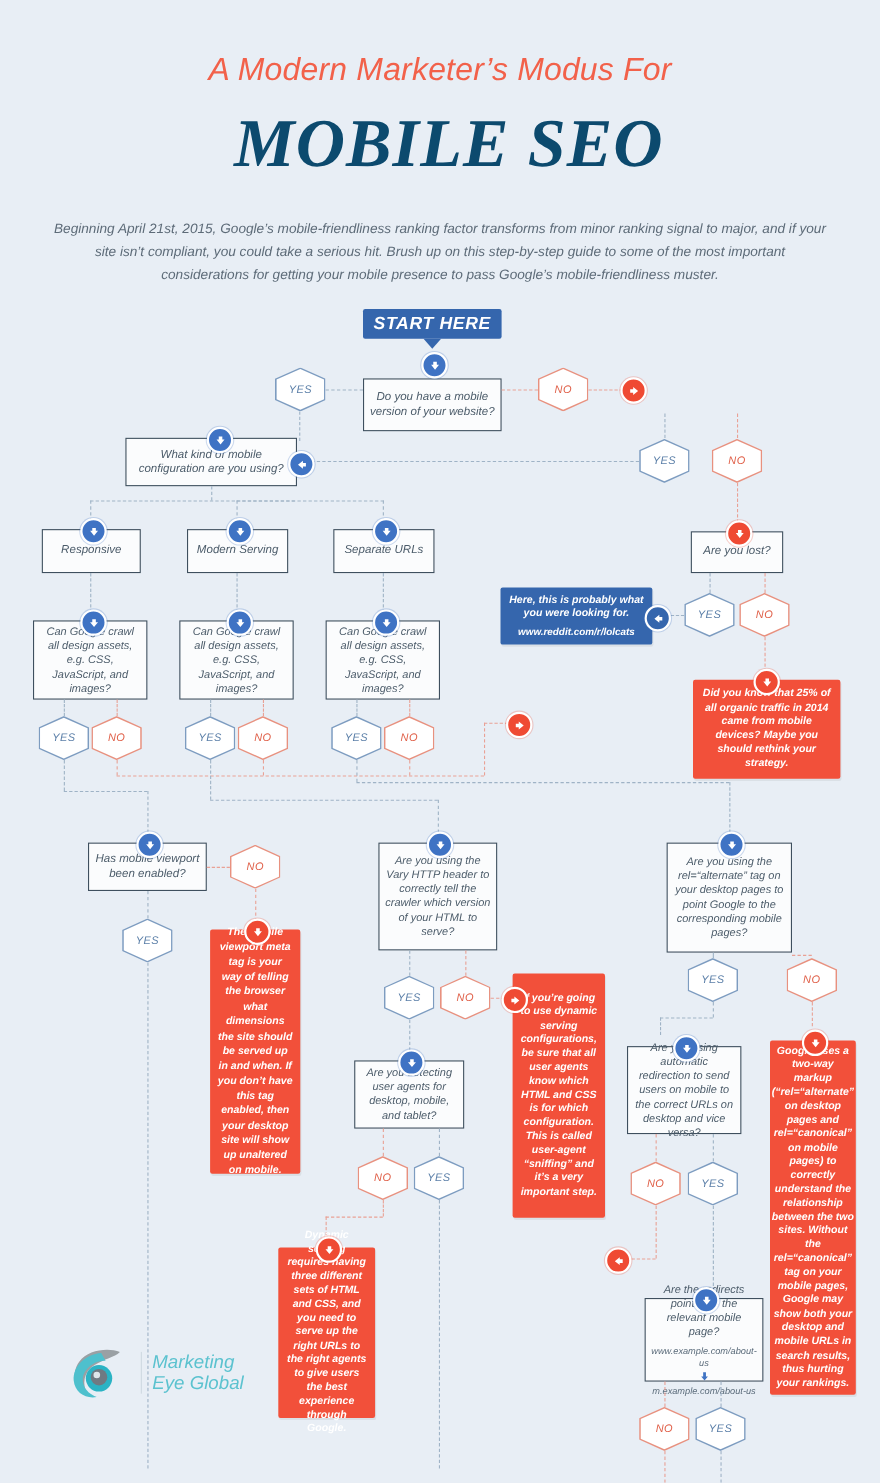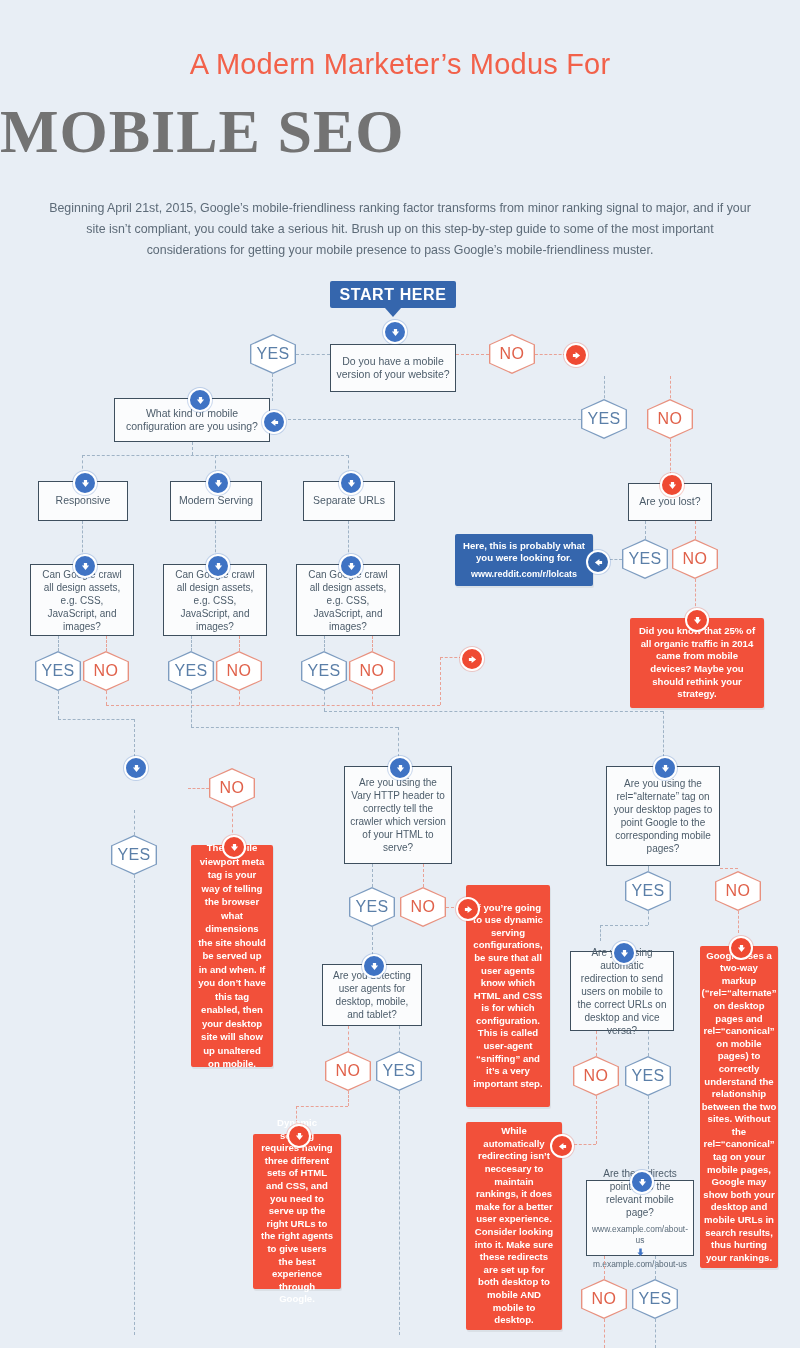--- a/index.html
+++ b/index.html
@@ -4,50 +4,50 @@
 <style>
   html,body{margin:0;padding:0;}
   body{
     width:800px;height:1348px;
     background:#e8eef5;
     font-family:"Liberation Sans", sans-serif;
     color:#4a5a68;
     overflow:hidden;
     position:relative;
   }
-  #stage{position:relative;width:800px;height:1035px;}
+  #stage{position:relative;width:800px;height:1035px;font-style:italic;}
 
   
   .hdr-sub{
     position:absolute;left:0;right:0;top:48px;text-align:center;
     font-size:29px;color:#f2614a;letter-spacing:.2px;font-weight:400;
   }
   .hdr-main{
-    position:absolute;left:0;right:0;top:96px;
+    position:absolute;left:16px;right:0;top:96px;text-align:center;
     font-family:"Liberation Serif", serif;
-    font-size:62px;font-weight:bold;color:#737373;letter-spacing:1px;
+    font-size:62px;font-weight:bold;color:#0c4a6e;letter-spacing:1px;
   }
   .intro{
     position:absolute;left:48px;width:704px;top:198px;text-align:center;
     font-size:12.4px;line-height:21px;color:#5d6b78;
   }
 
   
   .box{
     position:absolute;box-sizing:border-box;
     background:#fbfcfd;border:1.6px solid #3e4f5e;
     display:flex;align-items:center;justify-content:center;text-align:center;
     font-size:10.5px;line-height:13.5px;color:#4c5c6a;padding:4px 5px;
   }
   .box.small{font-size:10px;line-height:13px;}
 
   .hex{
     position:absolute;box-sizing:border-box;
     display:flex;align-items:center;justify-content:center;
-    font-size:16px;letter-spacing:.4px;
+    font-size:10px;letter-spacing:.4px;
   }
   .hex .hexinner{
     position:absolute;inset:0;
     clip-path:polygon(50% 0,100% 26%,100% 74%,50% 100%,0 74%,0 26%);
     background:#ffffff;
   }
   .hex .hexborder{
     position:absolute;inset:0;
     clip-path:polygon(50% 0,100% 26%,100% 74%,50% 100%,0 74%,0 26%);
   }
@@ -330,20 +330,21 @@
   <div class="dash-v" style="left:134px;top:719px;height:38px;"></div>
 
   <div class="dash-v" style="left:191px;top:691px;height:36px;"></div>
   <div class="dash-h" style="left:191px;top:727px;width:207px;"></div>
   <div class="dash-v" style="left:398px;top:727px;height:30px;"></div>
 
   <div class="dash-v" style="left:324px;top:691px;height:20px;"></div>
   <div class="dash-h" style="left:324px;top:711px;width:339px;"></div>
   <div class="dash-v" style="left:663px;top:711px;height:46px;"></div>
 
+  <div class="box" style="left:80px;top:766px;width:108px;height:44px;">Has mobile viewport been enabled?</div>
   <div class="badge" style="left:124px;top:756px;">
     <svg width="9" height="9" viewBox="0 0 10 10">
         <path d="M5 9 L1 4 H3.2 V1 H6.8 V4 H9 Z" fill="#fff"></path>
       </svg>
   </div>
   <div class="dash-h red" style="left:188px;top:788px;width:21px;"></div>
   <div class="hex no" style="left:209px;top:768px;width:46px;height:40px;">
     <div class="hexborder"></div>
       <div class="hexinner"></div>
       <span>NO</span>
@@ -463,21 +464,20 @@
       <span>NO</span>
   </div>
   <div class="hex yes" style="left:625px;top:1056px;width:46px;height:40px;">
     <div class="hexborder"></div>
       <div class="hexinner"></div>
       <span>YES</span>
   </div>
 
   <div class="dash-v red" style="left:596px;top:1096px;height:48px;"></div>
   <div class="dash-h red" style="left:560px;top:1144px;width:36px;"></div>
-  <div class="note" style="left:466px;top:1122px;width:96px;height:208px;">While automatically redirecting isn’t neccesary to maintain rankings, it does make for a better user experience. Consider looking into it. Make sure these redirects are set up for both desktop to mobile AND mobile to desktop.</div>
   <div class="badge red" style="left:550px;top:1134px;">
     <svg width="9" height="9" viewBox="0 0 10 10">
         <path d="M1 5 L6 1 V3.2 H9 V6.8 H6 V9 Z" fill="#fff"></path>
       </svg>
   </div>
 
   <div class="dash-v" style="left:648px;top:1096px;height:73px;"></div>
   <div class="box small" style="left:586px;top:1180px;width:108px;height:76px;flex-direction:column;">
     <span>Are the redirects pointed to the relevant mobile page?</span>
     <span class="urlbox-url" style="margin-top:5px;">www.example.com/about-us</span>
@@ -510,15 +510,29 @@
   <div class="dash-v" style="left:655px;top:1319px;height:29px;"></div>
 
   <div class="dash-v red" style="left:738px;top:911px;height:22px;"></div>
   <div class="note" style="left:700px;top:946px;width:78px;height:322px;">Google uses a two-way markup (“rel=“alternate” on desktop pages and rel=“canonical” on mobile pages) to correctly understand the relationship between the two sites. Without the rel=“canonical” tag on your mobile pages, Google may show both your desktop and mobile URLs in search results, thus hurting your rankings.</div>
   <div class="badge red" style="left:729px;top:936px;">
     <svg width="9" height="9" viewBox="0 0 10 10">
         <path d="M5 9 L1 4 H3.2 V1 H6.8 V4 H9 Z" fill="#fff"></path>
       </svg>
   </div>
 
+  <div class="logo-wrap" style="left:62px;top:1222px;">
+    <svg width="58" height="52" viewBox="0 0 58 52">
+      <path d="M47 7 C36 3 18 5 10 16 C2 27 6 42 18 46 C12 37 14 25 24 19 C33 13 42 12 47 7 Z" fill="#9aa0a4"></path>
+      <path d="M30 8 C16 9 4 20 5 33 C6 44 16 50 26 48 C14 44 10 32 16 24 C21 17 28 15 34 15 Z" fill="#4ec0cd"></path>
+      <circle cx="28" cy="31" r="12" fill="#2bb3c4"></circle>
+      <circle cx="28" cy="30" r="7.5" fill="#6f7a82"></circle>
+      <circle cx="26" cy="28" r="3" fill="#dfe6ea"></circle>
+    </svg>
+    <div style="width:1.4px;height:38px;background:#cfd9e2;margin-left:8px;"></div>
+    <div class="logo-text">
+      <div>Marketing</div>
+      <div>Eye Global</div>
+    </div>
+  </div>
 
 
 </div>
 
 </body></html>

